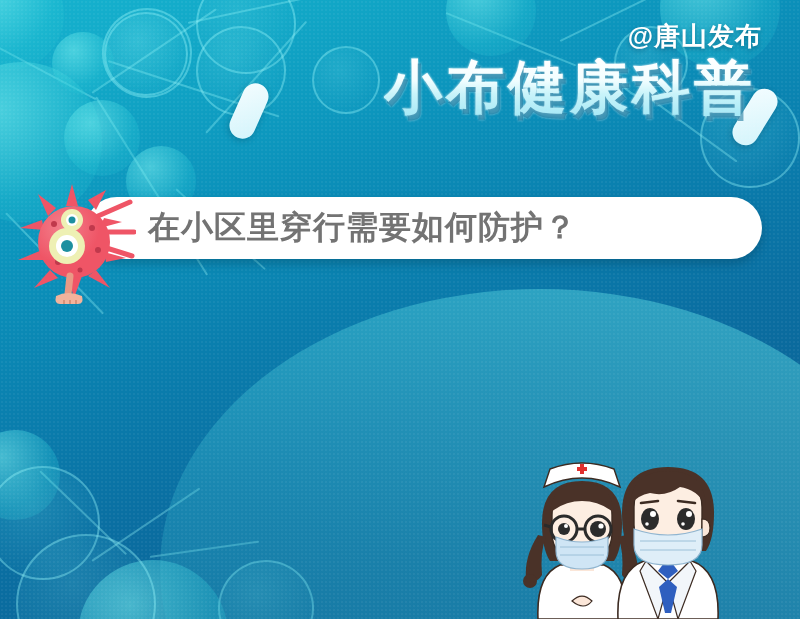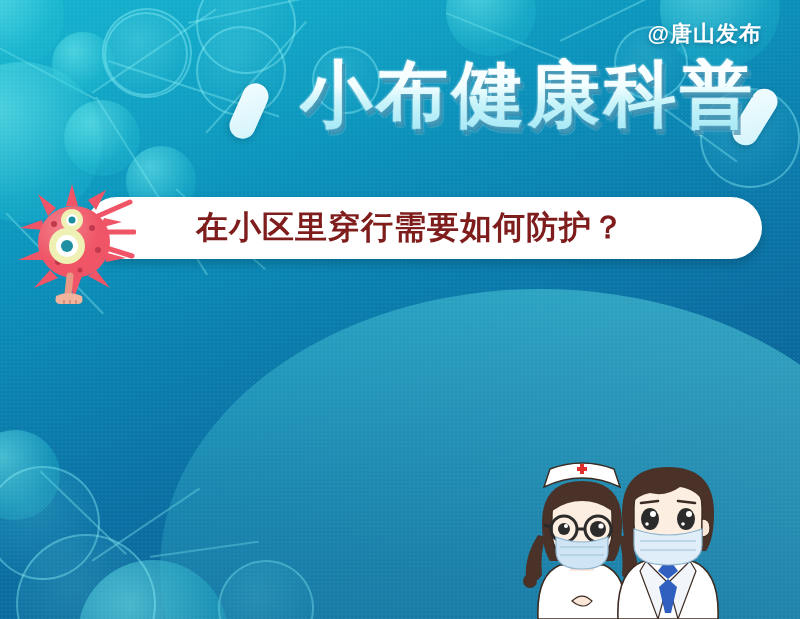--- a/index.html
+++ b/index.html
@@ -29,45 +29,45 @@
     background-image:radial-gradient(rgba(255,255,255,.35) 1px, rgba(0,0,0,0) 1px);
     background-size:4px 4px;}
   
   .sweep{
     position:absolute;right:-120px;bottom:-230px;width:760px;height:560px;border-radius:50%;
     background:linear-gradient(200deg, rgba(90,215,225,.55), rgba(60,190,210,.30) 55%, rgba(40,170,195,.12) 100%);
   }
   
   #handle{
     position:absolute;top:19px;right:38px;
-    color:#ffffff;font-size:22px;font-weight:bold;letter-spacing:1px;
+    color:#ffffff;font-size:26px;font-weight:bold;letter-spacing:1px;
     text-shadow:0 2px 4px rgba(0,60,90,.45);
     white-space:nowrap;
     text-align:right;
   }
   
   #title{
     position:absolute;top:58px;right:44px;
-    font-size:72px;font-weight:bold;line-height:1;letter-spacing:4px;
+    font-size:58px;font-weight:bold;line-height:1;letter-spacing:4px;
     white-space:nowrap;
     color:#e9feff;
     background:linear-gradient(180deg,#ffffff 0%,#f2feff 38%,#c9f4fa 62%,#a6e9f6 100%);
     -webkit-background-clip:text;background-clip:text;
     -webkit-text-fill-color:transparent;
     filter:drop-shadow(3px 5px 0 rgba(10,110,150,.55)) drop-shadow(0 0 1px rgba(255,255,255,.9));
   }
   
   #banner{
     position:absolute;left:86px;top:197px;width:676px;height:62px;
     background:#ffffff;border-radius:34px;
     box-shadow:0 5px 10px rgba(0,45,70,.28);
   }
   #banner-text{
     position:absolute;left:62px;top:50%;transform:translateY(-50%);
-    color:#7f1d1d;font-size:32px;font-weight:bold;letter-spacing:1px;white-space:nowrap;margin-left:48px;
+    color:#737373;font-size:32px;font-weight:bold;letter-spacing:1px;white-space:nowrap;
   }
   
   #virus{position:absolute;left:14px;top:176px;width:122px;height:132px;}
   
   #body-copy{
     position:absolute;left:48px;top:292px;width:704px;
     color:#f2fbff;font-size:31px;line-height:1.62;letter-spacing:.5px;
     text-shadow:0 1px 3px rgba(0,50,75,.35);
     text-indent:62px;text-align:justify;
   }

